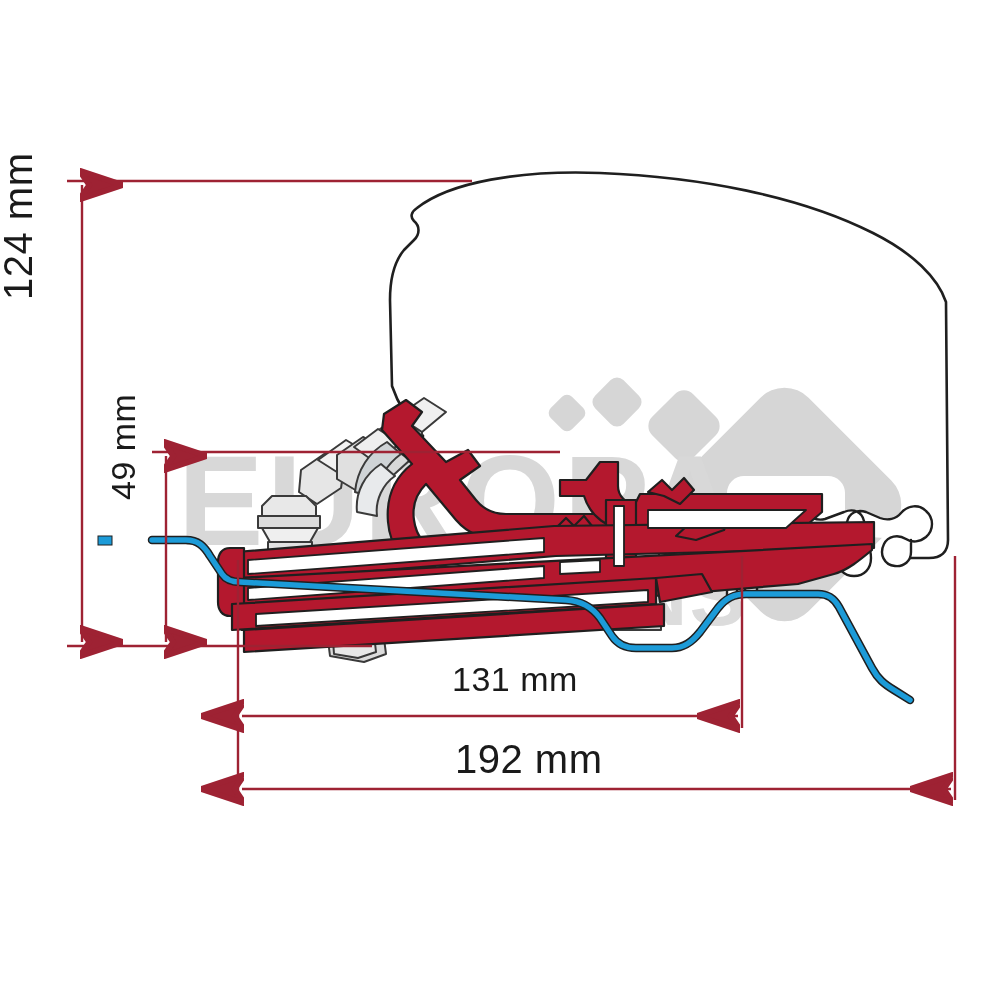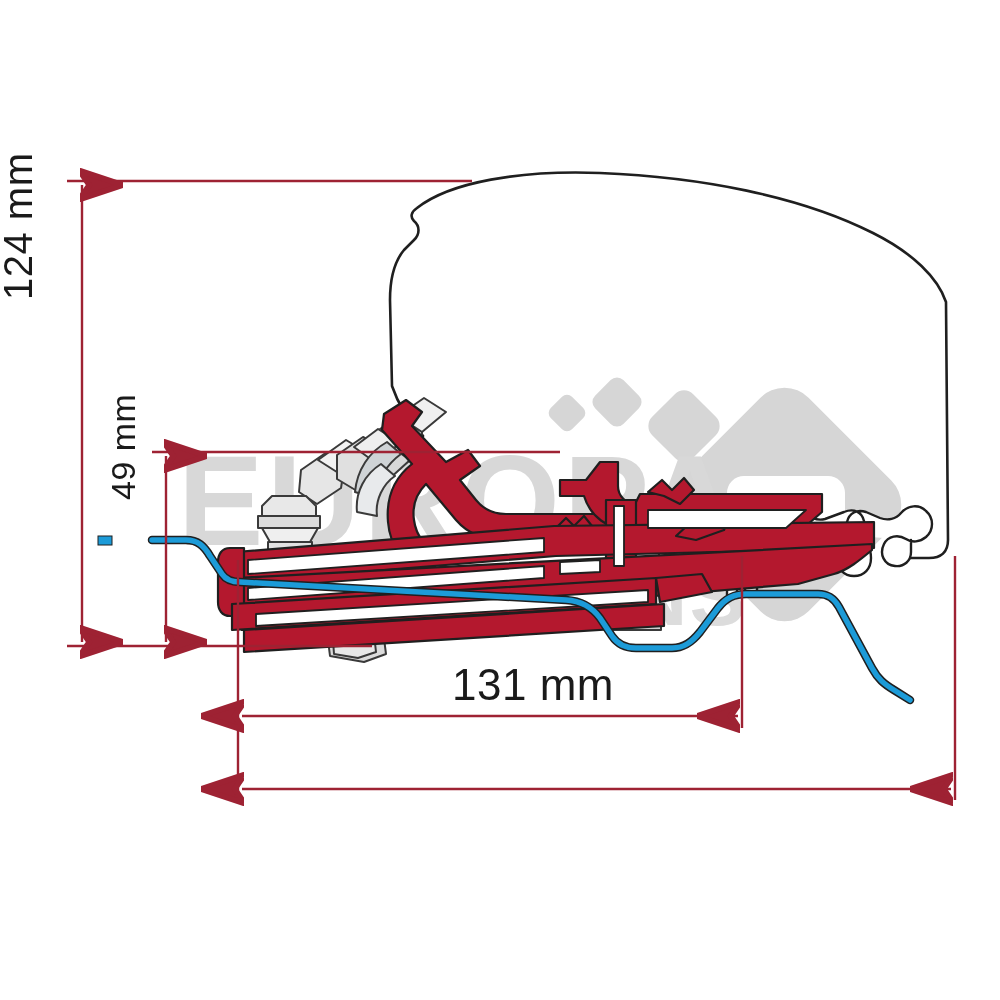--- a/index.html
+++ b/index.html
@@ -4,21 +4,21 @@
 <style>
   html,body{margin:0;padding:0;background:#ffffff;}
   body{width:1000px;height:1000px;overflow:hidden;
        font-family:"Liberation Sans","DejaVu Sans",sans-serif;}
   #stage{position:relative;width:1000px;height:1000px;background:#ffffff;}
   svg.layer{position:absolute;left:0;top:0;width:1000px;height:1000px;}
   .dimtext{position:absolute;color:#1a1a1a;font-family:"Liberation Sans","DejaVu Sans",sans-serif;
            font-weight:400;white-space:nowrap;letter-spacing:.5px;}
   #t124{left:-4px;top:300px;font-size:40px;transform:rotate(-90deg);transform-origin:left top;}
   #t49 {left:104px;top:500px;font-size:34px;transform:rotate(-90deg);transform-origin:left top;}
-  #t131{left:452px;top:660px;font-size:44px;}
+  #t131{left:452px;top:660px;font-size:34px;}
   #t192{left:455px;top:737px;font-size:40px;}
 </style>
 </head>
 <body>
 
 <div id="stage">
 
   <svg class="layer" viewBox="0 0 1000 1000">
     <g fill="#d6d6d6">
 
@@ -299,14 +299,15 @@
 
       <line x1="242" y1="716" x2="738" y2="716" marker-start="url(#ar-h)" marker-end="url(#ar-h)"></line>
 
       <line x1="242" y1="789" x2="951" y2="789" marker-start="url(#ar-h)" marker-end="url(#ar-h)"></line>
     </g>
   </svg>
 
   <div class="dimtext" id="t124">124 mm</div>
   <div class="dimtext" id="t49">49 mm</div>
   <div class="dimtext" id="t131">131 mm</div>
+  <div class="dimtext" id="t192">192 mm</div>
 
 </div>
 
 </body></html>

